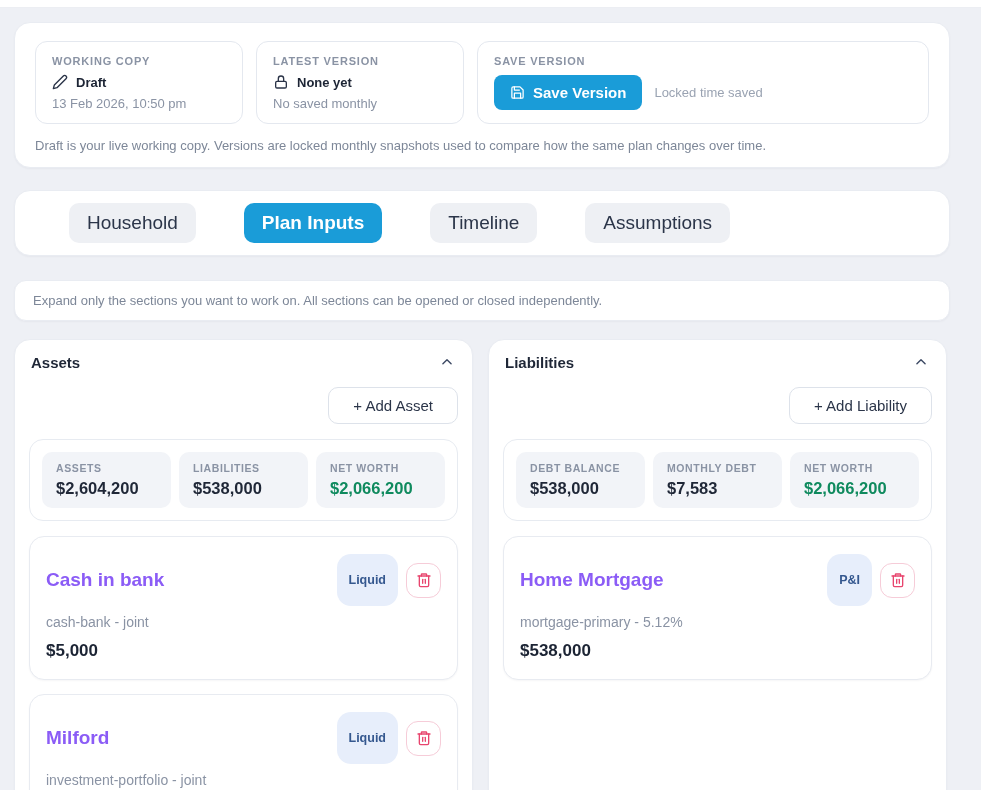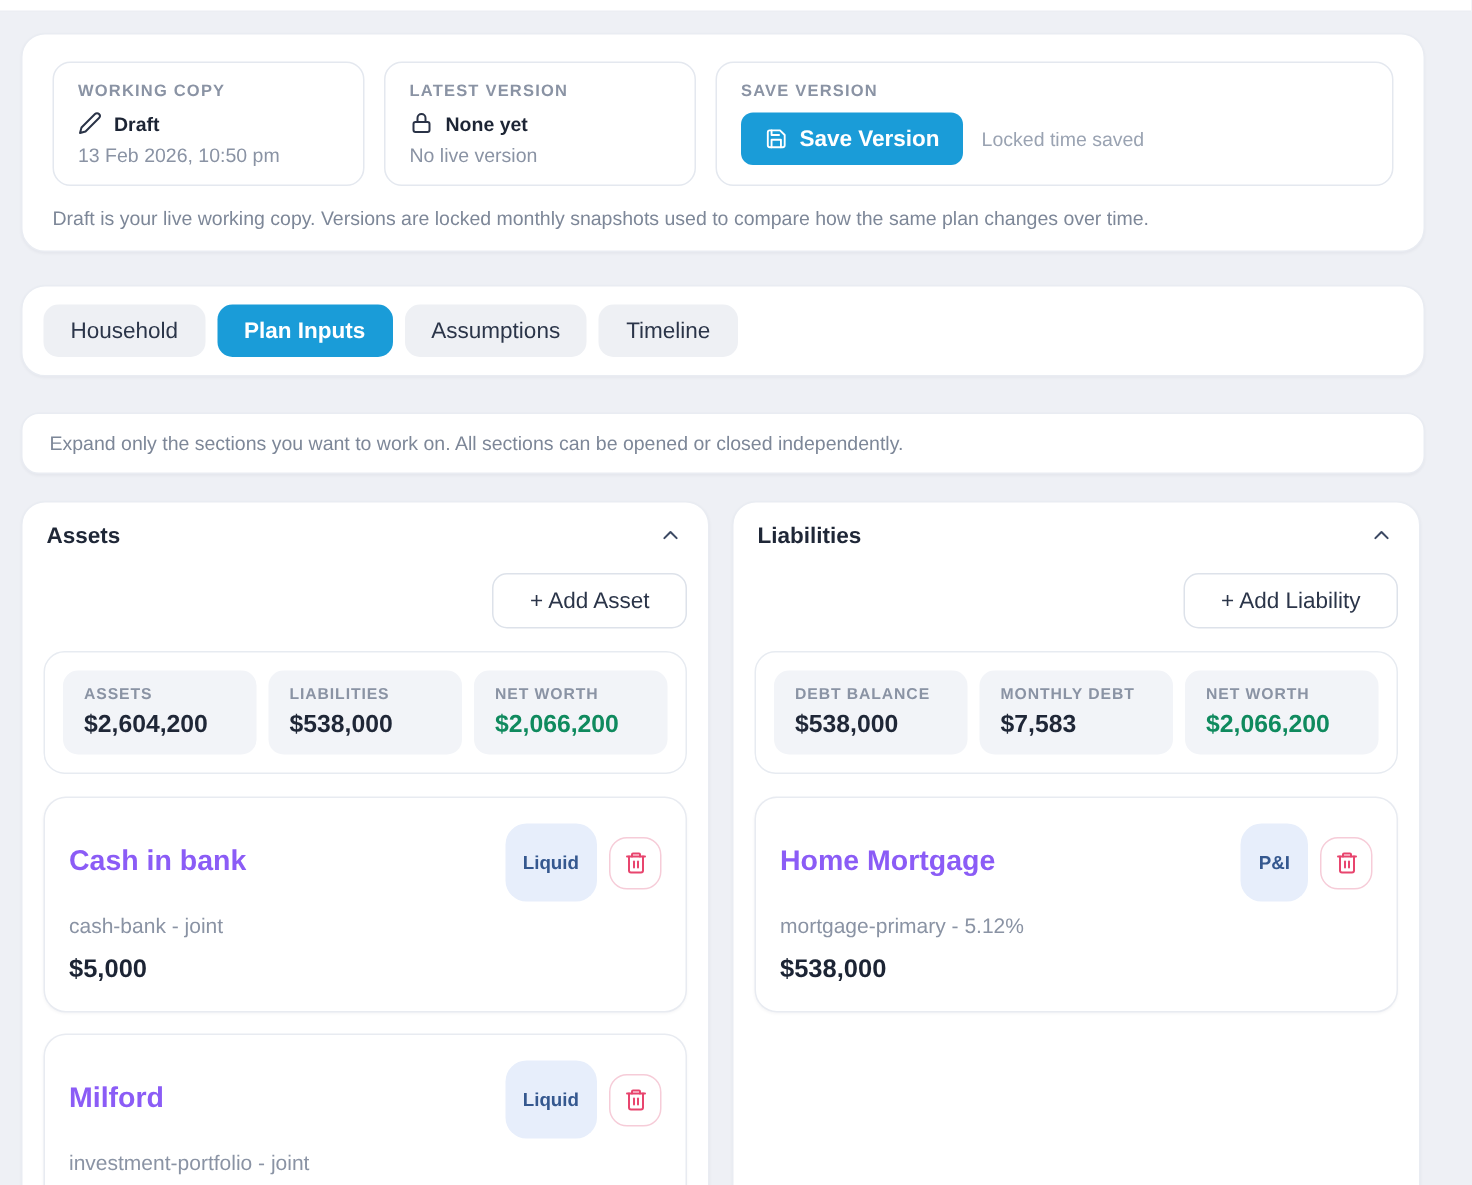--- a/index.html
+++ b/index.html
@@ -45,22 +45,22 @@
     background:#1a9cd8; color:#fff; border:none; cursor:pointer;
     font-family:inherit; font-size:15px; font-weight:bold;
     padding:9px 16px; border-radius:8px;
   }
   .save-note { font-size:13px; color:#9aa3b2; }
   .caption { margin-top:14px; font-size:13px; color:#7d8798; }
 
   
   .tabs-section { margin-top:22px; padding:12px 14px; display:flex; gap:8px; }
   .tab {
-    font-family:inherit; font-size:15px; color:#2b3549; cursor:pointer;
-    background:#eef0f4; border:none; border-radius:10px; padding:9px 18px;
+    font-family:inherit; font-size:19px; color:#2b3549; cursor:pointer;
+    background:#eef0f4; border:none; border-radius:10px; padding:9px 18px;margin-left:40px;
   }
   .tab.active { background:#1a9cd8; color:#fff; font-weight:bold; }
 
   
   .info-banner { margin-top:24px; padding:12px 18px; border-radius:12px; }
   .info-banner p { font-size:13px; color:#7d8798; }
 
   
   .panels { margin-top:18px; display:grid; grid-template-columns:459px 459px; gap:15px; }
   .panel { padding:13px 14px 16px 14px; min-height:560px; }
@@ -133,21 +133,21 @@
         <div class="vlabel">LATEST VERSION</div>
         <div class="vtitle-row">
           <span class="vicon">
             <svg width="16" height="16" viewBox="0 0 24 24" fill="none" stroke="currentColor" stroke-width="2" stroke-linecap="round" stroke-linejoin="round">
                 <rect x="4" y="11" width="16" height="10" rx="2"></rect>
                 <path d="M8 11V7a4 4 0 0 1 8 0v4"></path>
               </svg>
           </span>
           <span class="vtitle">None yet</span>
         </div>
-        <div class="vsub">No live version</div>
+        <div class="vsub">No saved monthly</div>
       </div>
 
       <div class="vcard grow">
         <div class="vlabel">SAVE VERSION</div>
         <div class="save-row">
           <button class="save-btn">
             <span style="display:inline-flex;">
               <svg width="15" height="15" viewBox="0 0 24 24" fill="none" stroke="currentColor" stroke-width="2" stroke-linecap="round" stroke-linejoin="round">
                   <path d="M19 21H5a2 2 0 0 1-2-2V5a2 2 0 0 1 2-2h11l5 5v11a2 2 0 0 1-2 2z"></path>
                   <path d="M17 21v-8H7v8"></path>
@@ -160,22 +160,22 @@
         </div>
       </div>
 
     </div>
     <p class="caption">Draft is your live working copy. Versions are locked monthly snapshots used to compare how the same plan changes over time.</p>
   </section>
 
   <section class="card tabs-section">
     <button class="tab">Household</button>
     <button class="tab active">Plan Inputs</button>
+    <button class="tab">Timeline</button>
     <button class="tab">Assumptions</button>
-    <button class="tab">Timeline</button>
   </section>
 
   <section class="card info-banner">
     <p>Expand only the sections you want to work on. All sections can be opened or closed independently.</p>
   </section>
 
   <div class="panels">
 
     <section class="card panel">
       <div class="panel-head">

